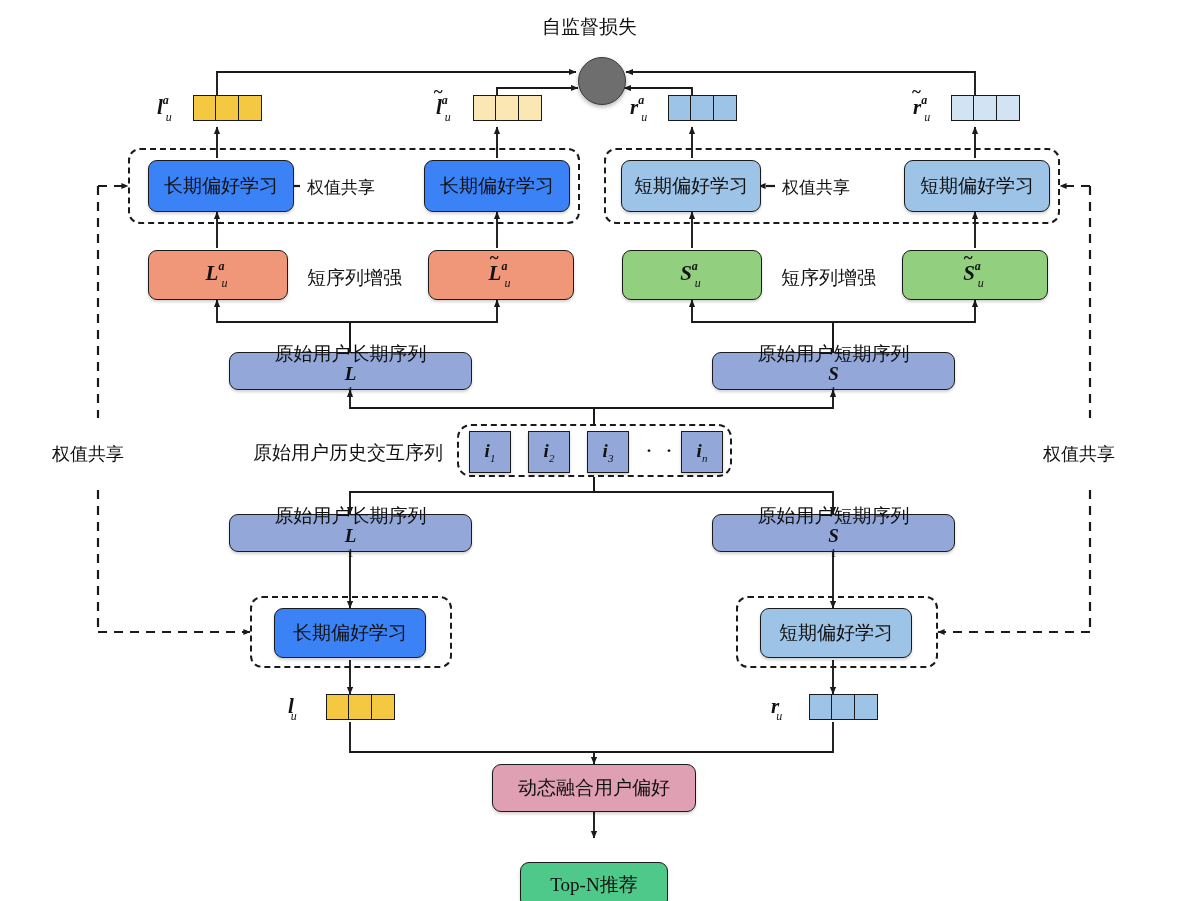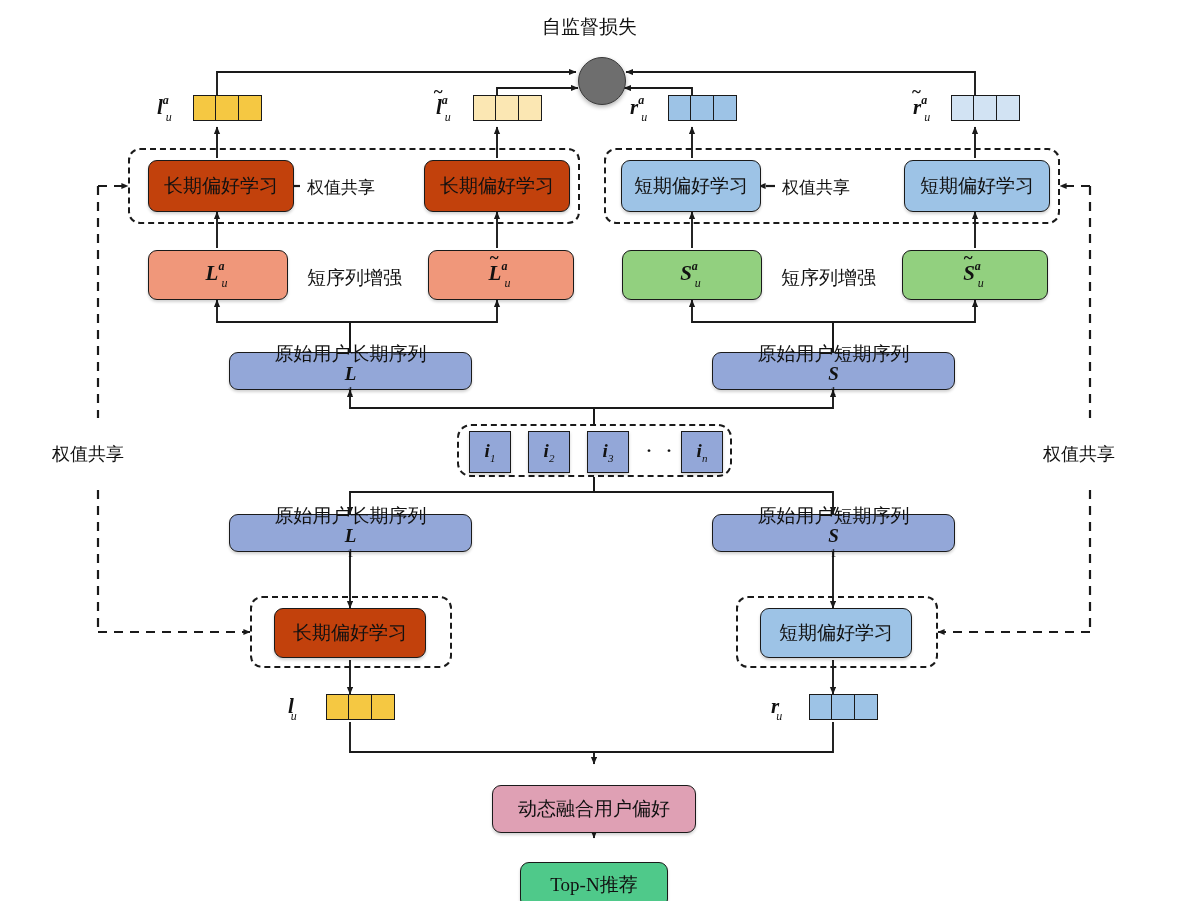--- a/index.html
+++ b/index.html
@@ -8,26 +8,26 @@
        -webkit-font-smoothing:antialiased;}
   #stage{position:absolute;left:0;top:0;width:1189px;height:901px;overflow:hidden;padding-left:46px;}
 
   svg.wires{position:absolute;left:0;top:0;width:1189px;height:901px;pointer-events:none;}
 
   .node{position:absolute;box-sizing:border-box;display:flex;align-items:center;
         justify-content:center;text-align:center;border:1.6px solid #1a1a1a;
         border-radius:9px;font-size:19px;color:#111;line-height:1.1;
         box-shadow:0 2px 3px rgba(0,0,0,.18);}
 
-  .c-yellow {background:#c2410c;}
+  .c-yellow {background:#3b82f6;}
   .c-blue   {background:#9dc3e6;}
   .c-salmon {background:#f0977a;}
   .c-green  {background:#92d07f;}
   .c-periw  {background:#93a7d8;flex-direction:column;}
-  .c-pink   {background:#dfa0b4;margin-top:21px;}
+  .c-pink   {background:#dfa0b4;}
   .c-emerald{background:#4fc98a;}
 
   .dashbox{position:absolute;box-sizing:border-box;border:2.4px dashed #1a1a1a;
            border-radius:12px;background:transparent;}
 
   .vec{position:absolute;display:flex;}
   .vec .cell{width:24px;height:26px;border:1.6px solid #1a1a1a;box-sizing:border-box;
              margin-left:-1.6px;}
   .vec .cell:first-child{margin-left:0;}
   .v-yellow .cell{background:#f5c842;}
@@ -211,20 +211,21 @@
     <span>原始用户长期序列</span>
       <i>L</i>
       <sub>1</sub>
   </div>
   <div class="node c-periw seqbox" style="left:712px;top:352px;width:243px;height:38px;">
     <span>原始用户短期序列</span>
       <i>S</i>
       <sub>1</sub>
   </div>
 
+  <div class="lbl cn" style="left:253px;top:440px;">原始用户历史交互序列</div>
   <div class="dashbox" style="left:457px;top:424px;width:275px;height:53px;border-radius:14px;"></div>
   <div class="item" style="left:469px;top:431px;">
     <span class="t"><i>i</i><sub>1</sub></span>
   </div>
   <div class="item" style="left:528px;top:431px;">
     <span class="t"><i>i</i><sub>2</sub></span>
   </div>
   <div class="item" style="left:587px;top:431px;align-items:center;">
     <span class="t"><i>i</i><sub>3</sub></span>
   </div>

